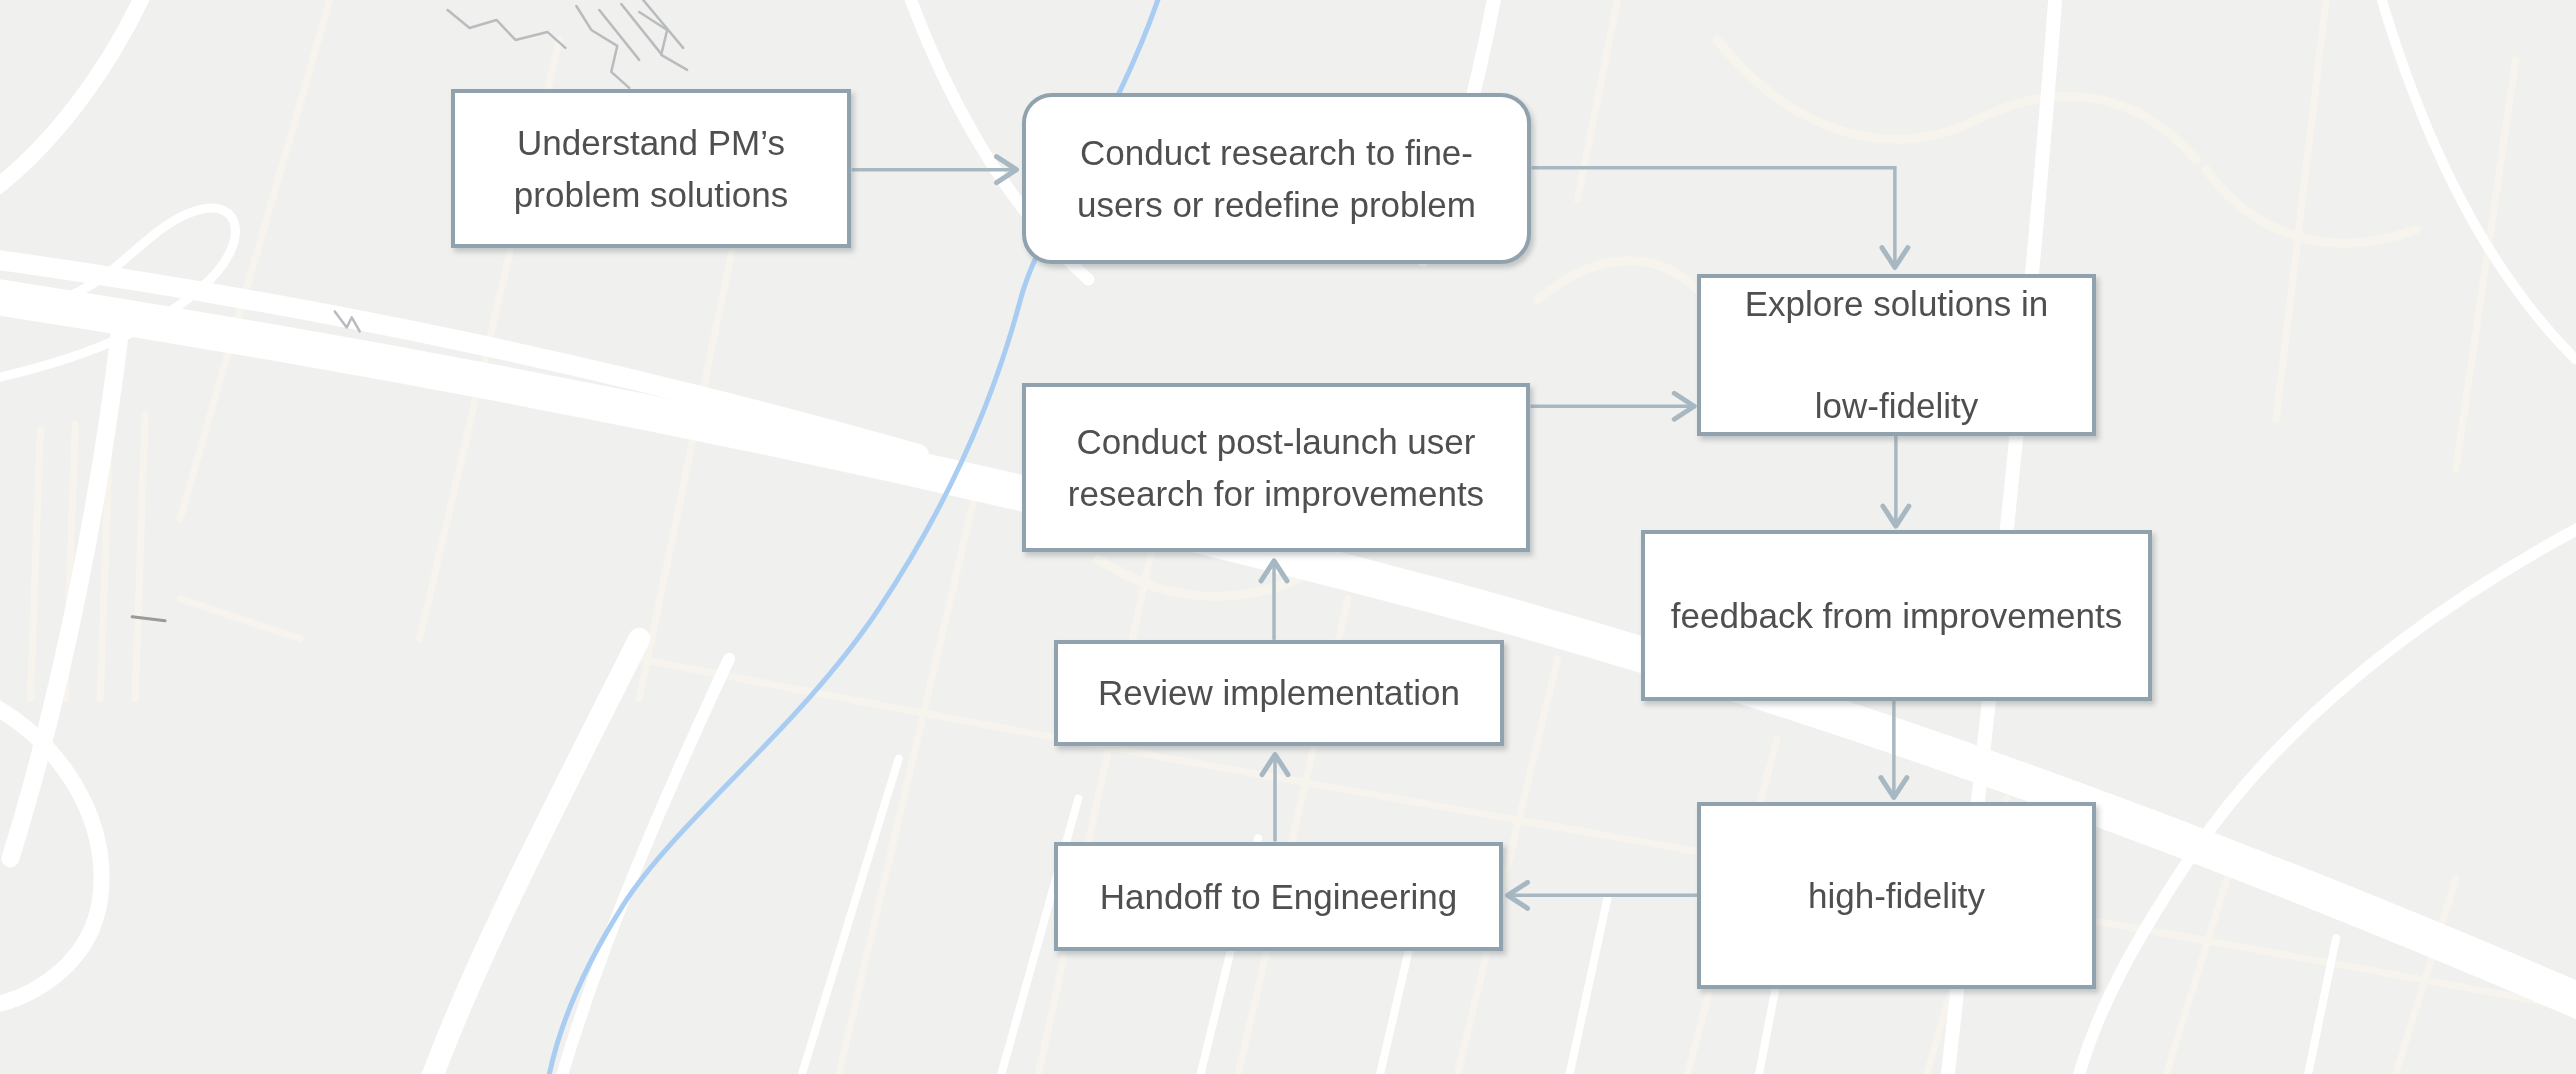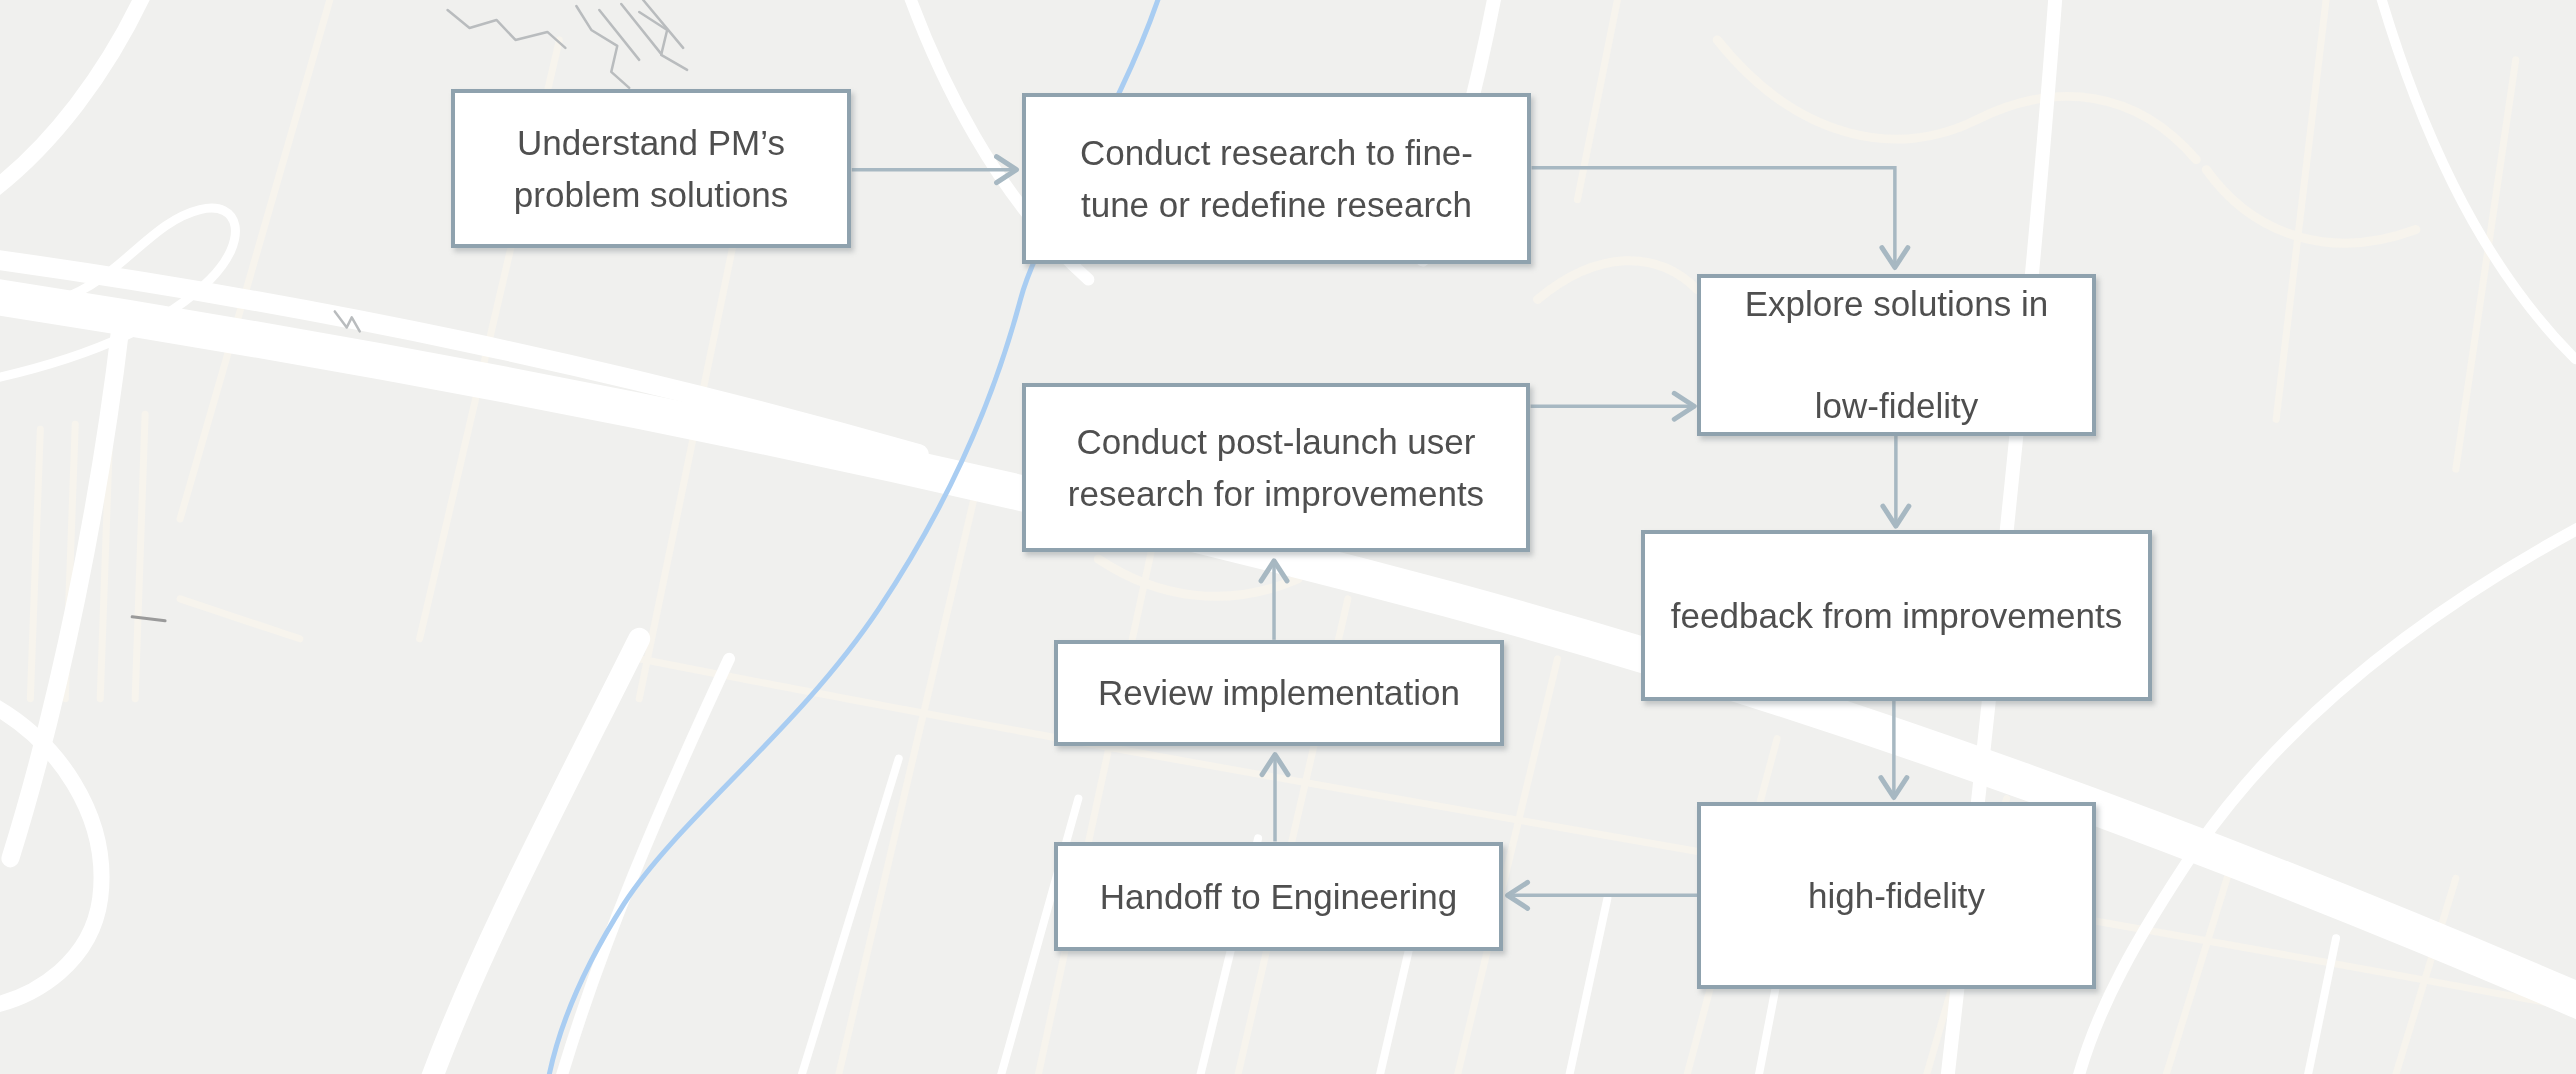--- a/index.html
+++ b/index.html
@@ -148,23 +148,23 @@
         <polyline class="connector-line" points="1276,641 1276,562"></polyline>
         <path class="connector-arrowhead" d="M 1263 582 L 1276 562 L 1289 582"></path>
       </g>
     </svg>
 
   <div id="nodes">
       <div class="node" style="left: 451px; top: 89px; width: 400px; height: 159px;">
         <div class="node-line">Understand PM’s</div>
         <div class="node-line">problem solutions</div>
       </div>
-      <div class="node" style="left: 1022px; top: 93px; width: 509px; height: 171px;">
+      <div class="node" style="left: 1022px; top: 93px; width: 509px; height: 171px; border-radius: 30px;">
         <div class="node-line">Conduct research to fine-</div>
-        <div class="node-line">tune or redefine research</div>
+        <div class="node-line">users or redefine problem</div>
       </div>
       <div class="node" style="left: 1697px; top: 274px; width: 399px; height: 162px; justify-content: space-between;">
         <div class="node-line">Explore solutions in</div>
         <div class="node-line">low-fidelity</div>
       </div>
       <div class="node" style="left: 1022px; top: 383px; width: 508px; height: 169px;">
         <div class="node-line">Conduct post-launch user</div>
         <div class="node-line">research for improvements</div>
       </div>
       <div class="node" style="left: 1641px; top: 530px; width: 511px; height: 171px;">

